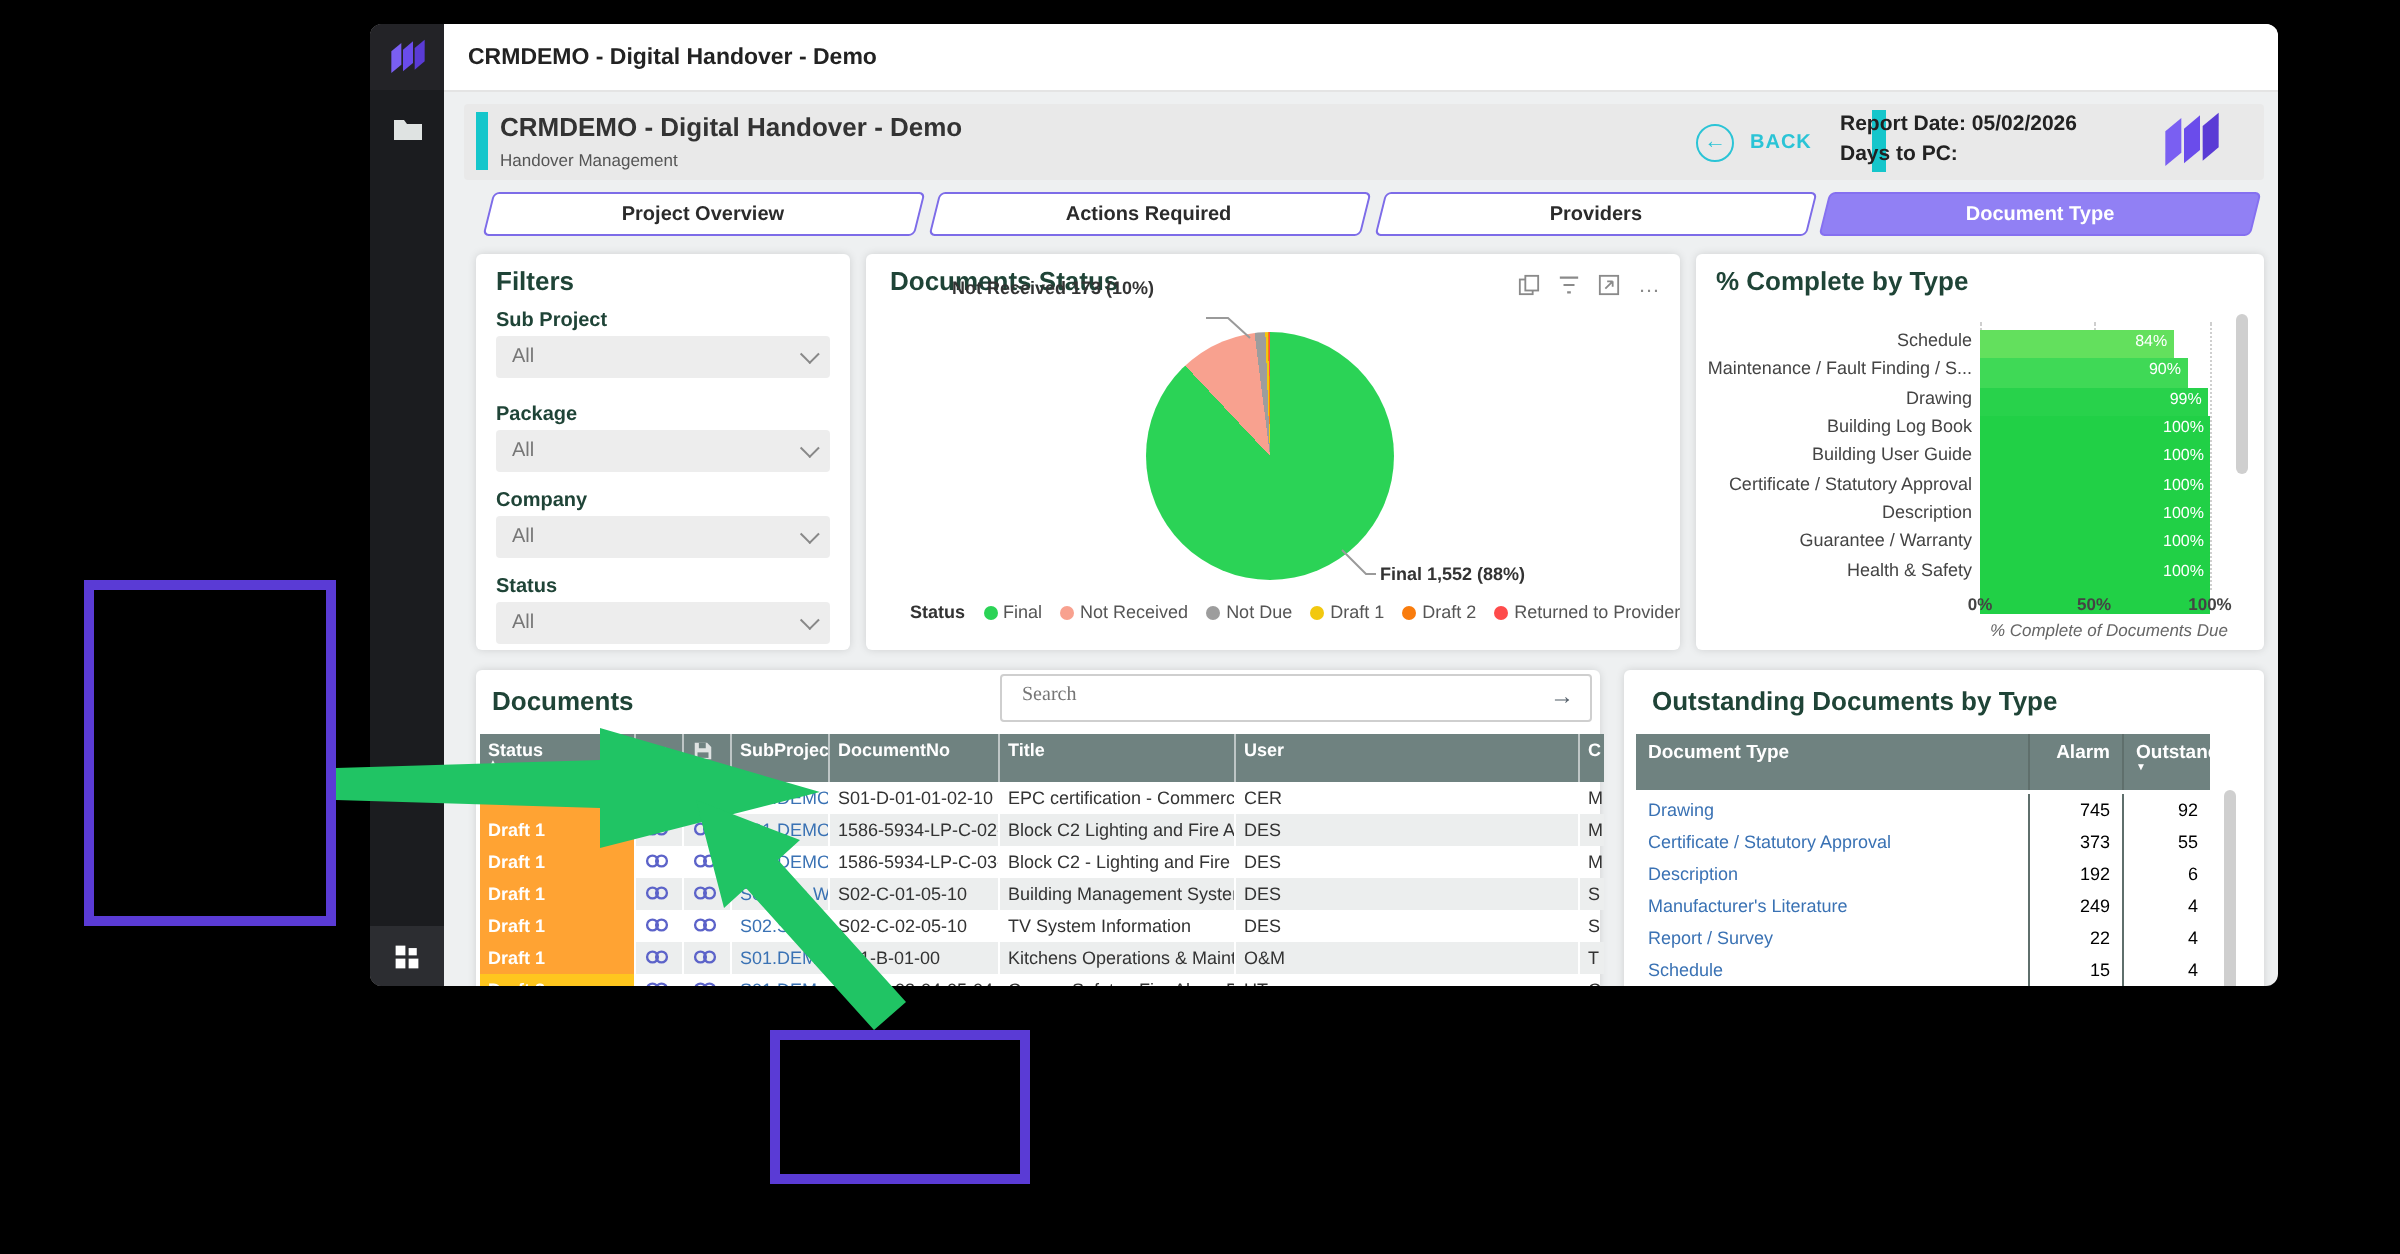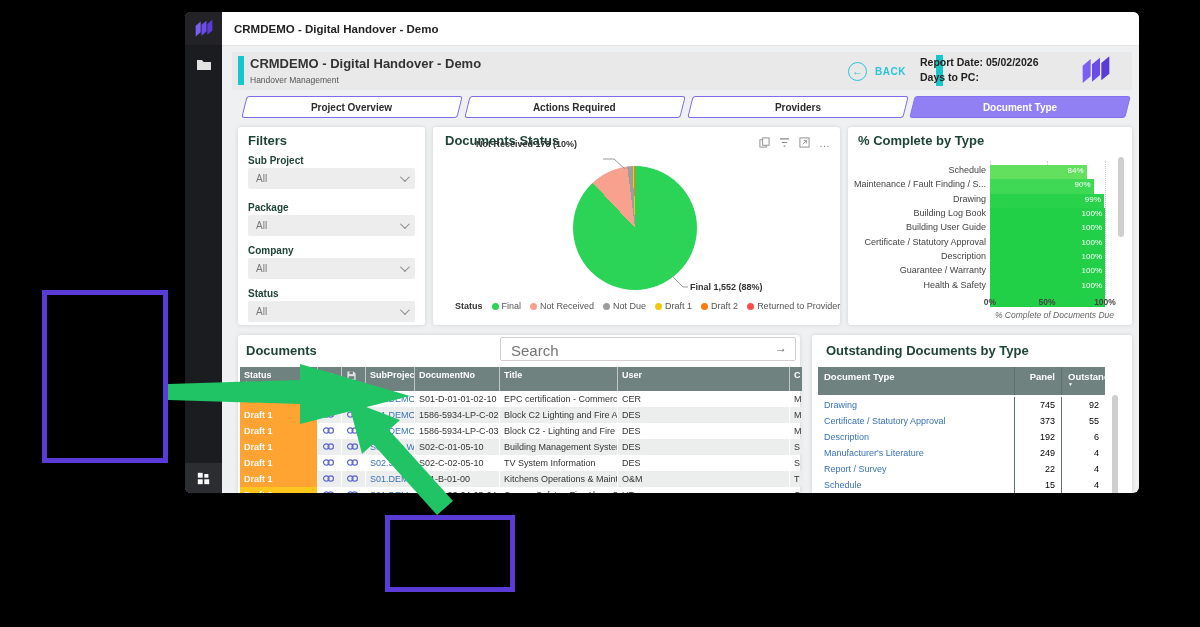--- a/index.html
+++ b/index.html
@@ -64,22 +64,22 @@
   .bar-track{position:absolute;left:142px;top:0;width:115px;height:11px}
   .bar-fill{position:relative;height:27px}
   .bar-val{position:absolute;right:3px;top:0;font-size:8px;color:#fff;line-height:11px}
   .vline{position:absolute;top:34px;height:134px;border-left:1px dotted #cfcfcf}
   .xtick{position:absolute;top:170px;width:24px;text-align:center;font-size:8.5px;font-weight:700;color:#444}
   .xcaption{position:absolute;top:183px;right:18px;font-size:8.5px;font-style:italic;color:#666}
   .scrollbar{position:absolute;width:6px;border-radius:3px;background:#cfcfcf}
   
   .search{position:absolute;left:262px;top:2px;width:296px;height:24px;background:#fff;border:1px solid #cfcfcf;
           border-radius:2px;box-sizing:border-box}
-  .search input{position:absolute;left:8px;top:3px;width:250px;border:0;outline:0;font-size:15px;color:#444;
-          font-family:Liberation Sans, sans-serif;background:transparent}
+  .search input{position:absolute;left:8px;top:3px;width:250px;border:0;outline:0;font-size:10px;color:#444;
+          font-family:Liberation Serif, serif;background:transparent}
   .search .go{position:absolute;right:8px;top:3px;font-size:12px;color:#55606a;cursor:pointer}
   .thead,.trow{position:absolute;left:2px;display:flex;overflow:hidden}
   .thead{top:32px;height:24px;background:#6f8280}
   .trow{height:16px}
   .trow.alt{background:#eceeee}
   .hc{box-sizing:border-box;padding:3px 4px;font-size:9px;font-weight:700;color:#fff;
       border-right:1px solid rgba(255,255,255,.55);overflow:hidden;white-space:nowrap}
   .tc{box-sizing:border-box;padding:3px 4px;font-size:9px;color:#333;border-right:1px solid #fff;
       overflow:hidden;white-space:nowrap;line-height:10px}
   .c0{width:78px}.c1{width:24px;text-align:center}.c2{width:24px;text-align:center}.c3{width:49px}
@@ -489,21 +489,21 @@
           <div class="tc c5">Cooper Safety - Fire Alarm Panel</div>
           <div class="tc c6">UT</div>
           <div class="tc c7">C</div>
         </div>
       </div>
 
       <div class="card" style="left:590px;top:290px;width:320px;height:170px">
         <div class="ctitle" style="left:14px;top:8px">Outstanding Documents by Type</div>
         <div class="abs" style="left:6px;top:32px;display:flex;background:#6f8280;height:28px">
           <div class="o-hc o0">Document Type</div>
-          <div class="o-hc o1">Panel</div>
+          <div class="o-hc o1">Alarm</div>
           <div class="o-hc o2"><span>Outstanding</span><span class="caret" style="text-align:left">▼</span></div>
         </div>
         <div class="o-row" style="top:62px">
           <div class="o-tc o0 lnk">Drawing</div>
           <div class="o-tc o1">745</div>
           <div class="o-tc o2">92</div>
         </div>
         <div class="o-row" style="top:78px">
           <div class="o-tc o0 lnk">Certificate / Statutory Approval</div>
           <div class="o-tc o1">373</div>

